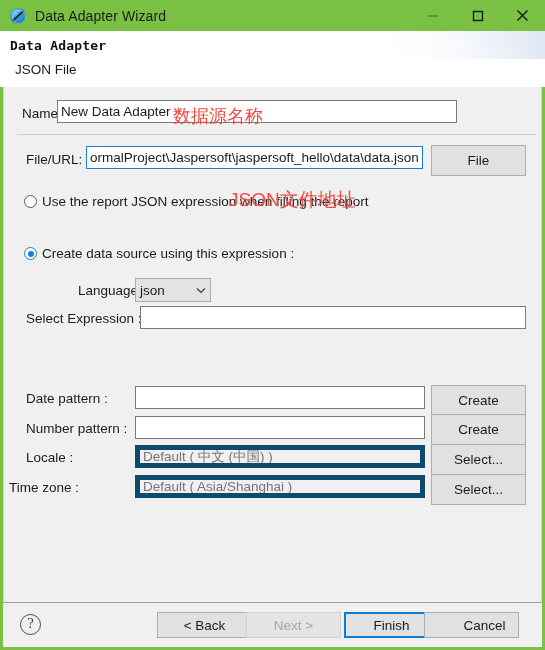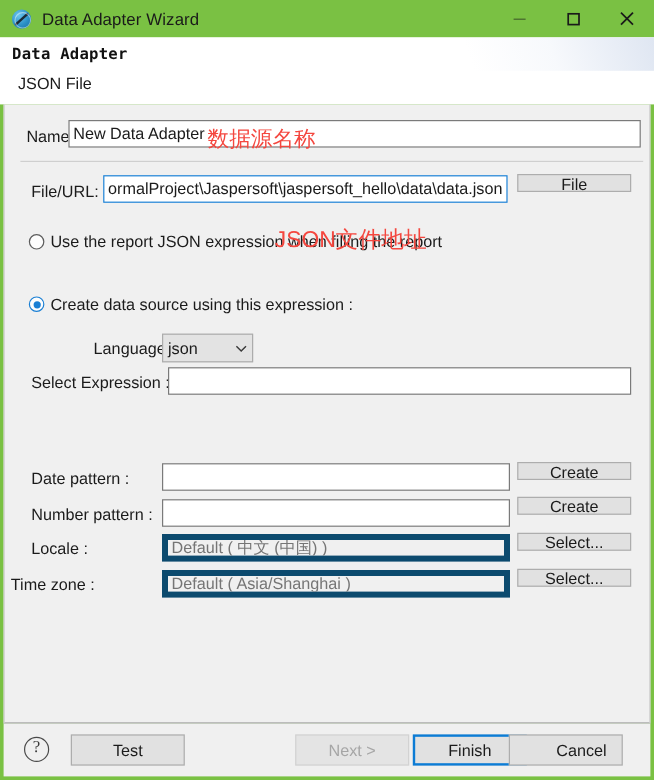--- a/index.html
+++ b/index.html
@@ -145,21 +145,21 @@
     color: #8d8d8d;
   }
 
   button.btn {
     position: absolute;
     font-family: "Liberation Sans", sans-serif;
     font-size: 13.5px;
     color: #1b1b1b;
     background: #e1e1e1;
     border: 1px solid #adadad;
-    height: 15px;
+    height: 31px;
     cursor: default;
   }
 
   
   .divider {
     position: absolute;
     height: 1px;
     background: #cfcfcf;
   }
 
@@ -286,21 +286,21 @@
   </div>
 
   <div id="header">
     <div id="header-title">Data Adapter</div>
     <div id="header-sub">JSON File</div>
   </div>
 
   <div id="content">
 
     <div class="lbl" style="left:18px; top:19px;">Name:</div>
-    <input class="txt" style="left: 53px; top: 13px; width: 477px;" value="New Data Adapter">
+    <input class="txt" style="left: 53px; top: 13px; width: 400px;" value="New Data Adapter">
     <div class="divider" style="left:13px; top:47px; width:519px;"></div>
 
     <div class="lbl" style="left:22px; top:65px;">File/URL:</div>
     <input class="txt focus" style="left: 82px; top: 59px; width: 337px;" value="ormalProject\Jaspersoft\jaspersoft_hello\data\data.json">
     <button class="btn" style="left:427px; top:58px; width:95px;">File</button>
 
     <div class="radio-row" style="left:20px; top:107px;">
       <span class="radio"></span>
       <span class="rlabel">Use the report JSON expression when filling the report</span>
     </div>
@@ -335,21 +335,21 @@
     <input class="txt disabled" style="left: 131px; top: 358px; width: 290px;" disabled="" placeholder="Default ( 中文 (中国) )">
     <button class="btn" style="left:427px; top:357px; width:95px;">Select...</button>
 
     <div class="lbl" style="left:5px; top:393px;">Time zone :</div>
     <input class="txt disabled" style="left: 131px; top: 388px; width: 290px;" disabled="" placeholder="Default ( Asia/Shanghai )">
     <button class="btn" style="left:427px; top:387px; width:95px;">Select...</button>
   </div>
 
   <div id="footer">
     <div id="help-icon">?</div>
-    <button class="fbtn" style="left:56px;">Test</button>
+    <button class="fbtn" style="left:154px;">&lt; Back</button>
     <button class="fbtn disabled" style="left:243px;">Next &gt;</button>
     <button class="fbtn primary" style="left:341px;">Finish</button>
     <button class="fbtn" style="left:421px;padding-left:26px;">Cancel</button>
   </div>
 
   <div class="anno" id="anno-name">数据源名称</div>
   <div class="anno" id="anno-file">JSON文件地址</div>
 </div>
 
 </body></html>

